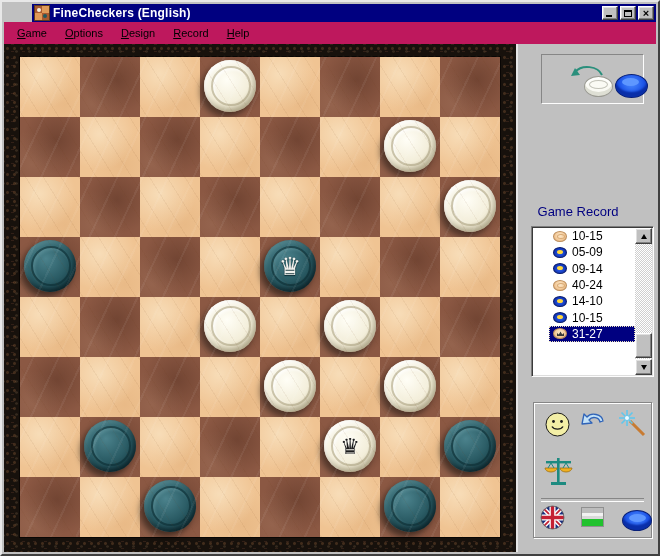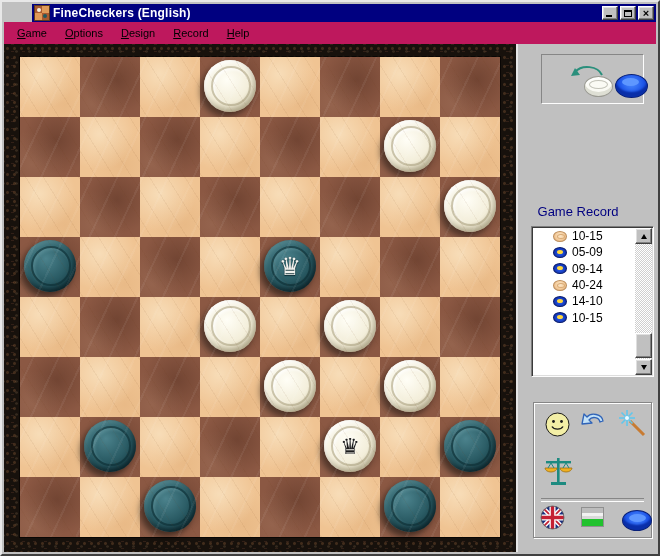--- a/index.html
+++ b/index.html
@@ -277,20 +277,24 @@
             <span>40-24</span>
           </div>
           <div class="row">
             <span class="mi blue"></span>
             <span>14-10</span>
           </div>
           <div class="row">
             <span class="mi blue"></span>
             <span>10-15</span>
           </div>
+          <div class="row selected">
+            <span class="mi white-king"></span>
+            <span>31-27</span>
+          </div>
         </div>
       <div class="scroll">
         <span class="sbtn up">
             <span class="tri-up"></span>
           </span>
         <span class="thumb"></span>
         <span class="sbtn down">
             <span class="tri-down"></span>
           </span>
       </div>

